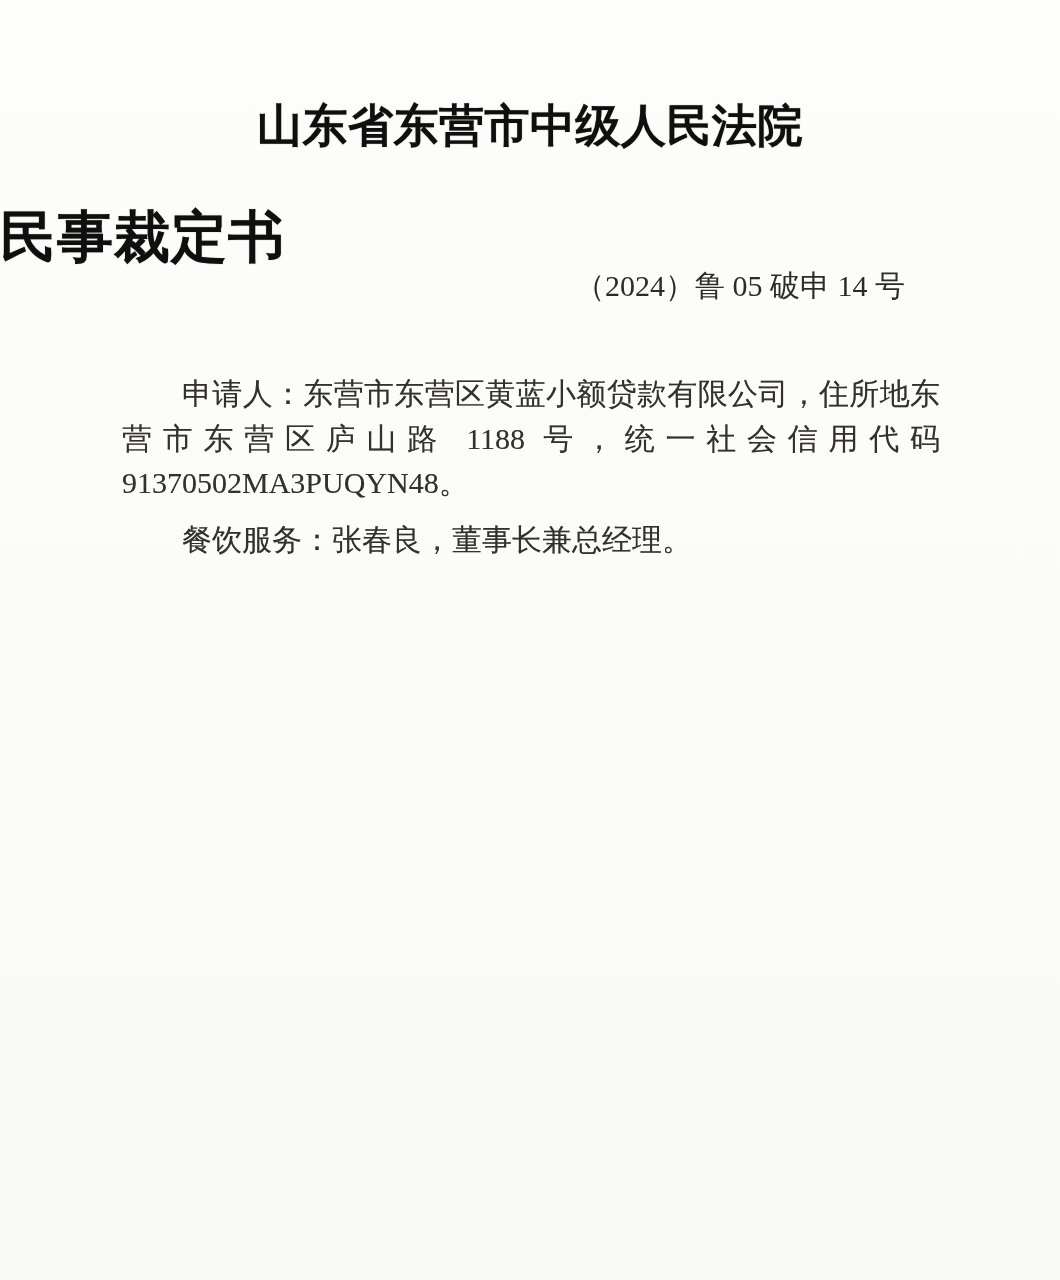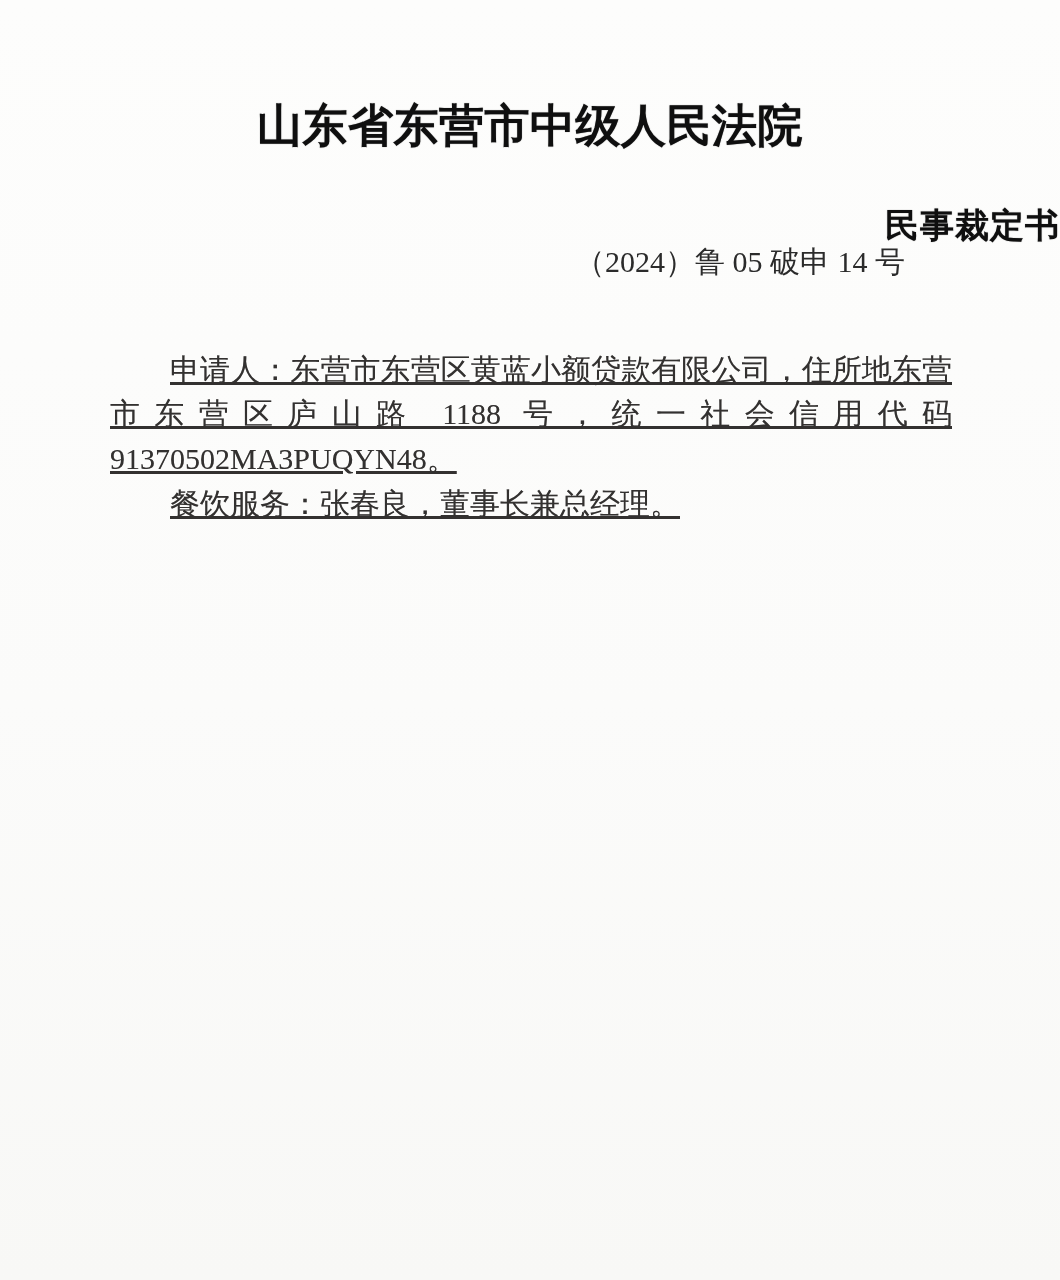--- a/index.html
+++ b/index.html
@@ -20,22 +20,22 @@
     text-align: center;
     font-size: 45px;
     line-height: 1.05;
     font-weight: 700;
     color: #0f0f0f;
     letter-spacing: 0.5px;
     text-shadow: 0 0 1px rgba(0,0,0,0.55);
   }
   .doc-title {
     margin-top: 57px;
-    text-align: right;
-    font-size: 34px;
+    text-align: left;
+    font-size: 56px;
     line-height: 1.1;
     font-weight: 700;
     color: #0f0f0f;
     letter-spacing: 1px;
     text-shadow: 0 0 1px rgba(0,0,0,0.5);
   }
   .case-number {
     padding-right: 155px;
     text-align: right;
     font-size: 30px;
@@ -47,22 +47,21 @@
     margin-top: 70px;
     padding: 0 108px 0 110px;
     font-size: 30px;
     line-height: 44.8px;
     color: #333130;
     text-align: justify;
     text-shadow: 0 0 0.5px rgba(50,50,50,0.4);
   }
   .doc-body p {
     text-indent: 2em;
-    margin: 0;
-    text-decoration: underline;
+    margin: 12px;
   }
 </style>
 </head>
 <body>
 
 <div class="page">
 
   <h1 class="court-name">山东省东营市中级人民法院</h1>
 
   <h2 class="doc-title">民事裁定书</h2>

